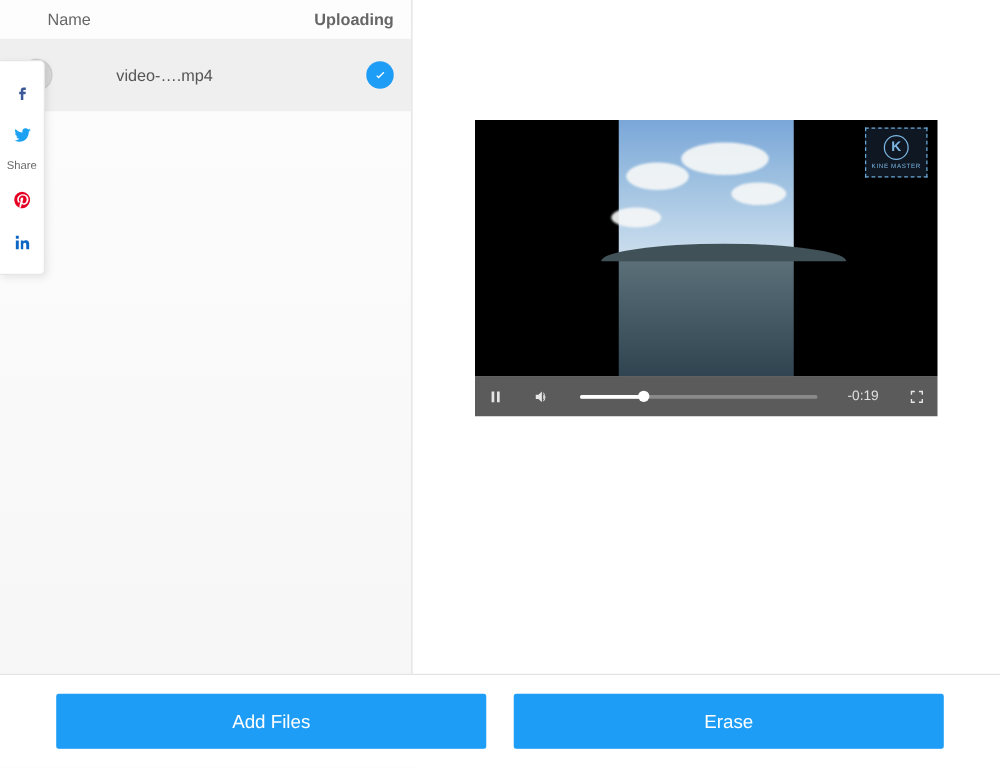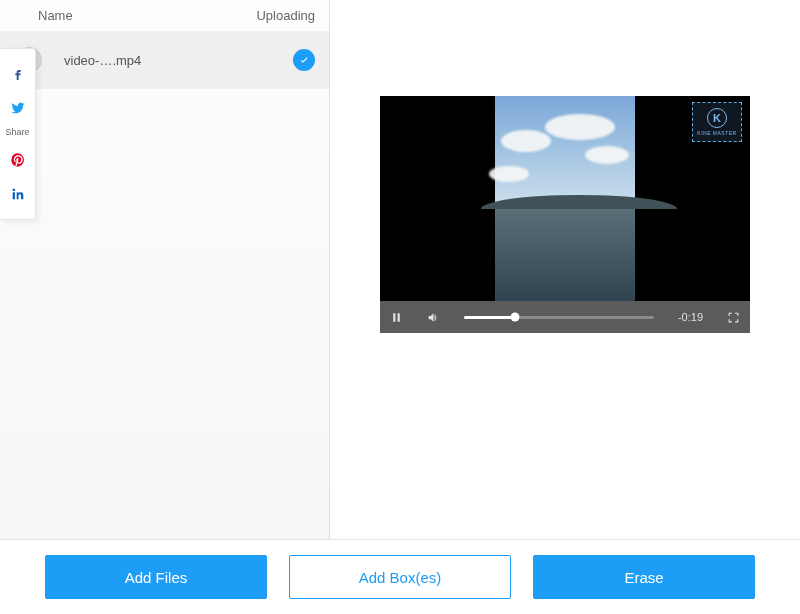--- a/index.html
+++ b/index.html
@@ -26,29 +26,30 @@
     display: flex;
     flex-direction: column;
   }
   .file-header {
     display: flex;
     padding: 8px 14px 8px 38px;
     font-size: 13px;
     color: #666;
   }
   .file-header .col-name { flex: 1; }
-  .file-header .col-status { width: 80px; text-align: right; }
+  .file-header .col-status { width: 80px; text-align: right; font-weight: bold; }
   .file-list { flex: 1; }
   .file-row {
     display: flex;
     align-items: center;
     padding: 16px 14px 16px 16px;
     background: #efefef;
     font-size: 13px;
     color: #555;
+    gap: 29px;
   }
   .thumb {
     width: 26px; height: 26px;
     border-radius: 50%;
     background: #d8d8d8;
     border: 1px solid #ccc;
     margin-right: 22px;
   }
   .file-row .fname { flex: 1; }
   .status-cell { width: 80px; display:flex; justify-content:flex-end; }
@@ -242,21 +243,20 @@
               <path d="M3 3h6v2H5v4H3V3zm12 0h6v6h-2V5h-4V3zM3 15h2v4h4v2H3v-6zm16 0h2v6h-6v-2h4v-4z"></path>
             </svg>
         </span>
       </div>
     </div>
   </div>
 </div>
 
 <div class="bottom-bar">
   <div class="btn btn-primary">Add Files</div>
-  <div class="btn btn-outline">Add Box(es)</div>
   <div class="btn btn-primary">Erase</div>
 </div>
 
 <div class="social">
   <div class="social-item">
     <svg viewBox="0 0 24 24">
         <path fill="#3b5998" d="M13 9h3V6h-3c-1.7 0-3 1.3-3 3v2H8v3h2v7h3v-7h2.6l.4-3H13V9z"></path>
       </svg>
   </div>
   <div class="social-item">

